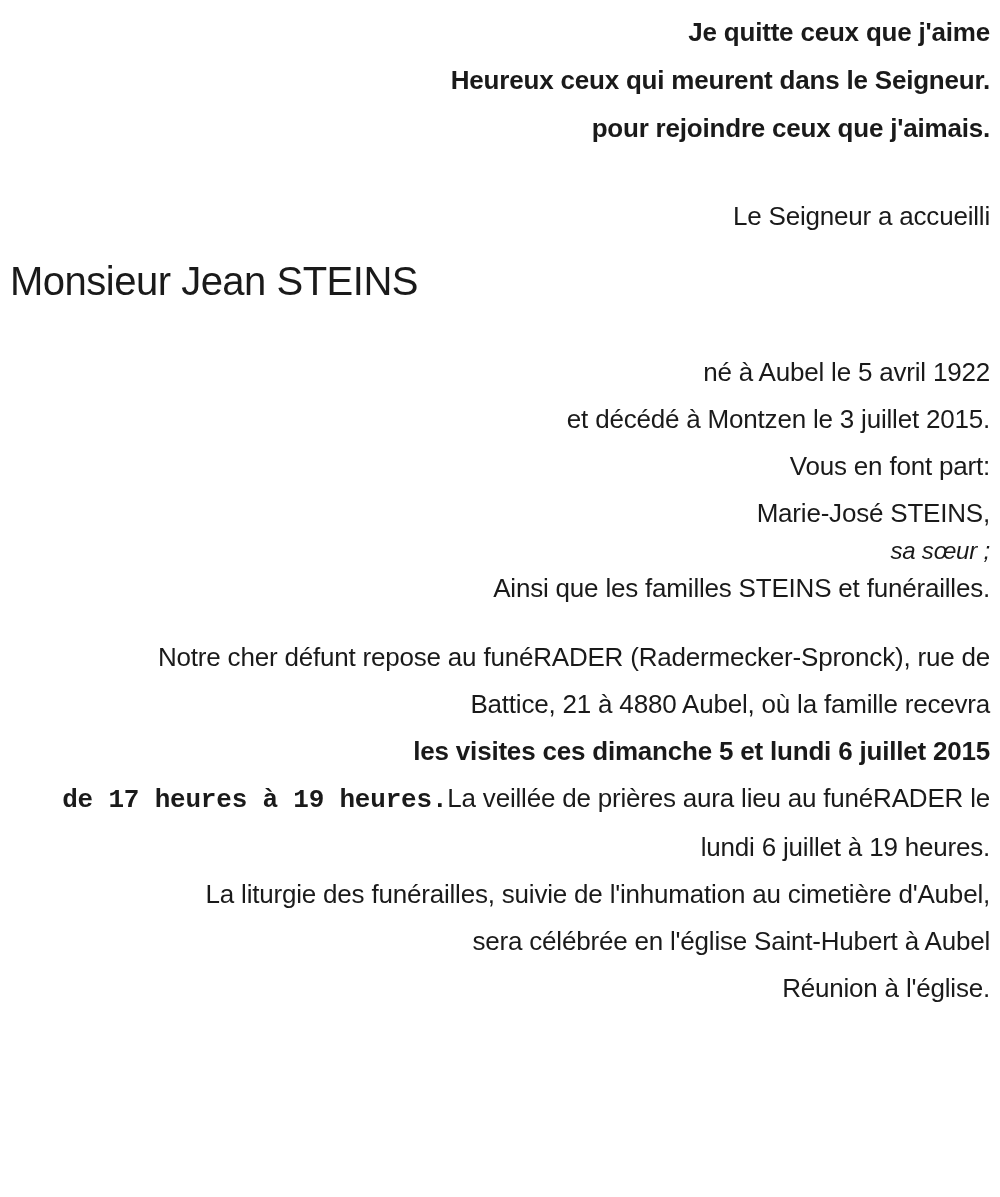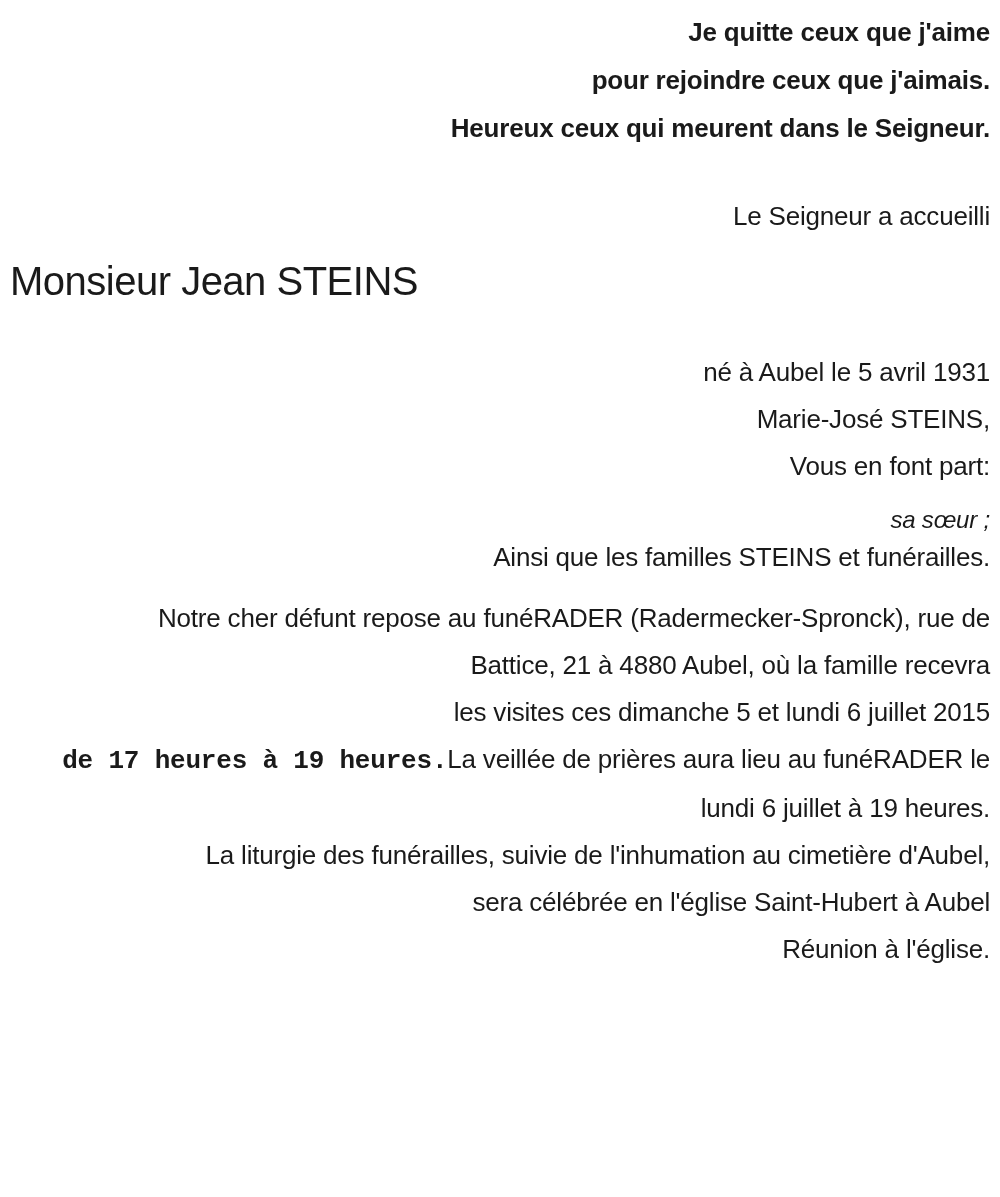--- a/index.html
+++ b/index.html
@@ -37,57 +37,57 @@
     margin: 13px 0 40px 0;
     font-size: 40px;
     line-height: 56px;
     font-weight: 400;
     letter-spacing: -0.5px;
   }
   .relation {
     font-style: italic;
     font-size: 24px;
     line-height: 28px;
-    margin-top: 16px;
   }
   .repose {
-    margin-top: 14px;
+    margin-top: 22px;
   }
   .preline {
     white-space: pre-line;
   }
   .bold {
-    font-weight: 400;
+    font-weight: 700;
   }
   strong {
     font-weight: 700;
     font-family: Liberation Mono, monospace;
   }
 </style>
 </head>
 <body>
 
 <main>
 
   <div class="epigraph">
     <p>Je quitte ceux que j'aime</p>
+    <p>Heureux ceux qui meurent dans le Seigneur.</p>
     <p>pour rejoindre ceux que j'aimais.</p>
-    <p>Heureux ceux qui meurent dans le Seigneur.</p>
   </div>
 
   <p class="intro">Le Seigneur a accueilli</p>
 
   <h1 class="deceased-name">Monsieur Jean STEINS</h1>
 
-  <p>né à Aubel le 5 avril 1931</p>
+  <p>né à Aubel le 5 avril 1922</p>
 
+  <p>et décédé à Montzen le 3 juillet 2015.</p>
+
+  <p>Vous en font part:</p>
 
   <p>Marie-José STEINS,</p>
-
-  <p>Vous en font part:</p>
 
   <p class="relation">sa sœur ;</p>
 
   <p>Ainsi que les familles STEINS et funérailles.</p>
 
   <p class="repose preline">Notre cher défunt repose au funéRADER (Radermecker-Spronck), rue de
 Battice, 21 à 4880 Aubel, où la famille recevra</p>
 
   <p class="bold">les visites ces dimanche 5 et lundi 6 juillet 2015</p>
 

